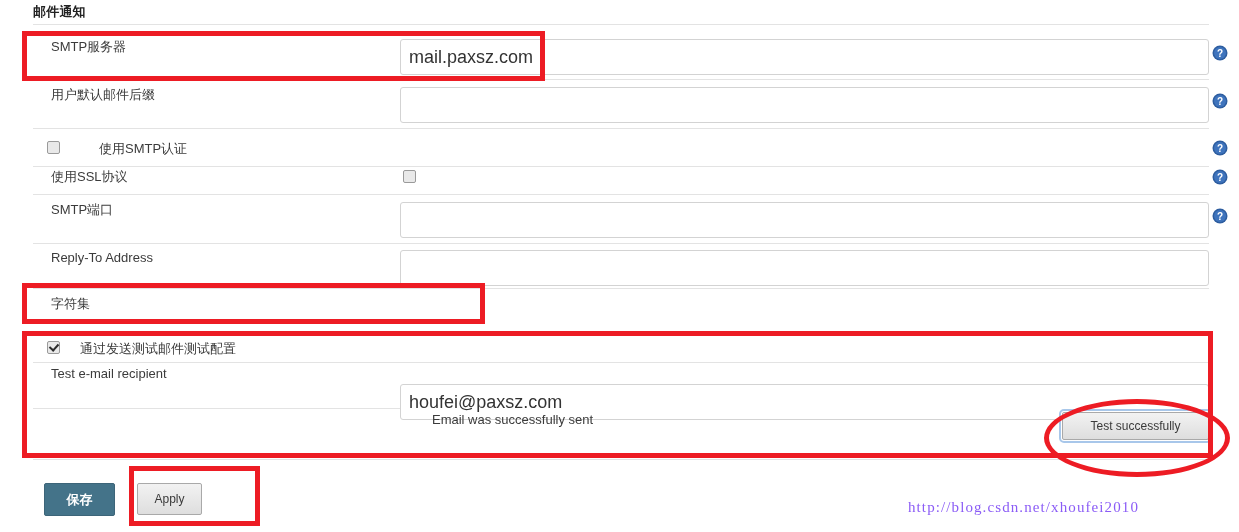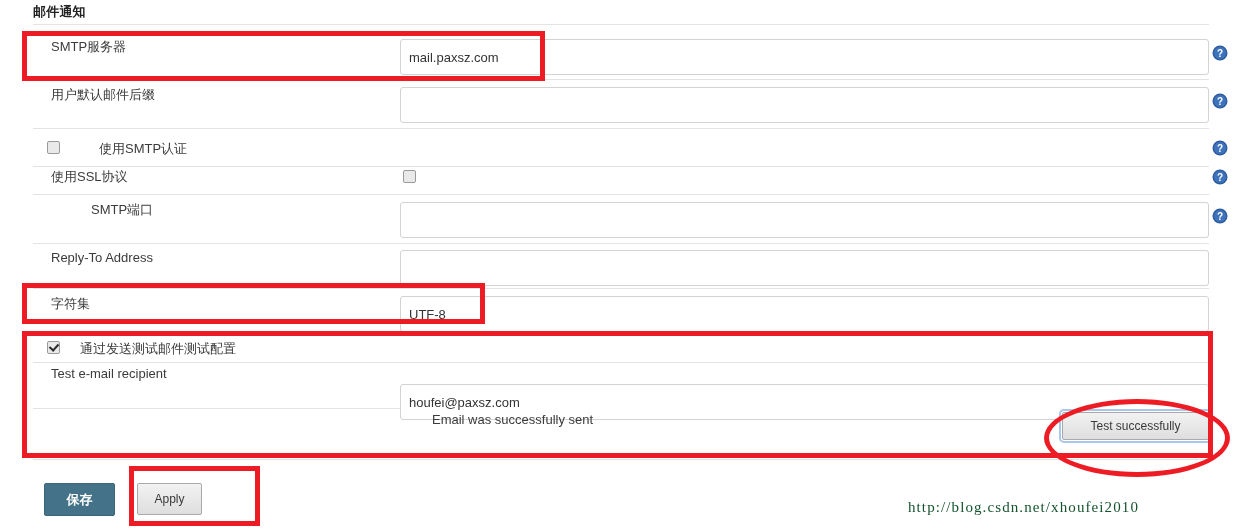--- a/index.html
+++ b/index.html
@@ -49,21 +49,21 @@
   .f-label.cn { font-size: 13px; }
 
   
   .f-input {
     position: absolute;
     box-sizing: border-box;
     background: #ffffff;
     border: 1px solid #d3d3d3;
     border-radius: 3px;
     font-family: "Liberation Sans", "DejaVu Sans", sans-serif;
-    font-size: 13px;
+    font-size: 18px;
     color: #333333;
     padding: 17px 8px;
     outline: none;
   }
   .f-input::placeholder { color: #b7b7b7; }
 
   
   .cbox {
     position: absolute;
     box-sizing: border-box;
@@ -147,21 +147,21 @@
     border-radius: 50%;
     background: transparent;
     pointer-events: none;
   }
 
   
   .watermark {
     position: absolute;
     font-family: "Liberation Serif", "DejaVu Serif", serif;
     font-size: 15px;
-    color: #14532d;
+    color: #8b5cf6;
     letter-spacing: 1.1px;
     white-space: nowrap;
   }
 </style>
 </head>
 <body>
 
 <div id="screen">
 
   <div class="section-title">邮件通知</div>
@@ -203,33 +203,32 @@
   </svg>
 
   <div class="f-label cn" style="left:51px; top:168px;">使用SSL协议</div>
   <span class="cbox" style="left:403px; top:170px;"></span>
   <svg class="help-icon" style="left:1212px; top:169px;" viewBox="0 0 16 16">
     <circle cx="8" cy="8" r="7.5" fill="#2d5d9f"></circle>
     <circle cx="8" cy="8" r="6" fill="#3f74bd"></circle>
     <text x="8" y="12" font-size="10" font-family="Liberation Sans, sans-serif" font-weight="bold" fill="#ffffff" text-anchor="middle">?</text>
   </svg>
 
-  <div class="f-label cn" style="left:51px; top:201px;margin-left:40px;">SMTP端口</div>
+  <div class="f-label cn" style="left:51px; top:201px;">SMTP端口</div>
   <input class="f-input" style="left: 400px; top: 202px; width: 809px; height: 30px;" value="">
   <svg class="help-icon" style="left:1212px; top:208px;" viewBox="0 0 16 16">
     <circle cx="8" cy="8" r="7.5" fill="#2d5d9f"></circle>
     <circle cx="8" cy="8" r="6" fill="#3f74bd"></circle>
     <text x="8" y="12" font-size="10" font-family="Liberation Sans, sans-serif" font-weight="bold" fill="#ffffff" text-anchor="middle">?</text>
   </svg>
 
   <div class="f-label" style="left:51px; top:250px;">Reply-To Address</div>
   <input class="f-input" style="left: 400px; top: 250px; width: 809px; height: 30px;" value="">
 
   <div class="f-label cn" style="left:51px; top:295px;">字符集</div>
-  <input class="f-input" style="left: 400px; top: 296px; width: 809px; height: 30px;" value="UTF-8">
 
   <span class="cbox checked" style="left:47px; top:341px;"></span>
   <div class="f-label cn" style="left:80px; top:340px;">通过发送测试邮件测试配置</div>
 
   <div class="f-label" style="left:51px; top:366px;">Test e-mail recipient</div>
   <input class="f-input" style="left: 400px; top: 368px; width: 809px; height: 30px; margin-top: 16px;" value="houfei@paxsz.com">
 
   <div class="status-text" style="left:400px; top:412px;">Email was successfully sent</div>
   <button class="btn-gray focused" style="left:1062px; top:412px; width:147px; height:28px;">Test successfully</button>
 

